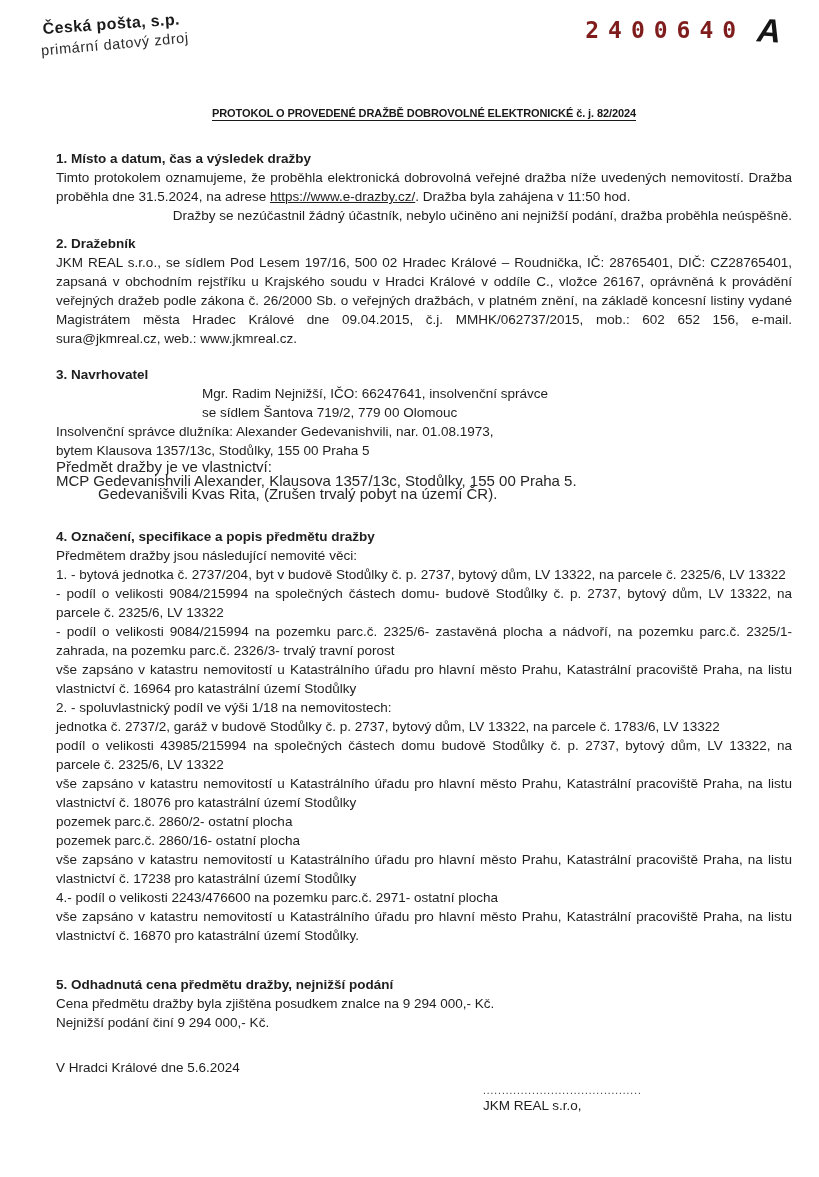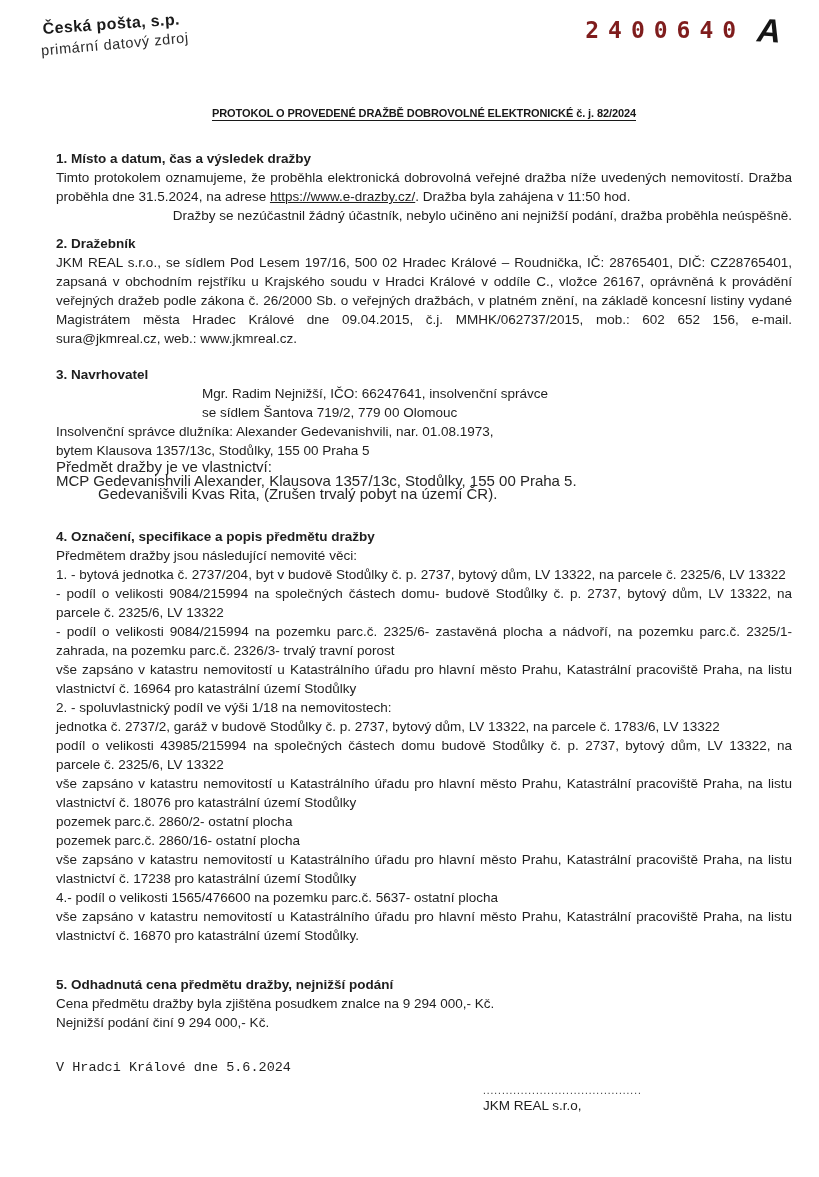--- a/index.html
+++ b/index.html
@@ -60,21 +60,21 @@
   .section.s4{margin-top:26px;}
   .section.s5{margin-top:30px;}
   .heading{font-weight:bold;}
   p{margin:0;}
   .just{text-align:justify;}
   .bold-line{font-weight:normal;text-align:right;}
   .doc-link{text-decoration:underline;}
   .indent{padding-left:146px;}
   .small{font-size:15px;line-height:13.5px;color:#262626;}
   .small-indent{padding-left:42px;}
-  .place-date{margin-top:26px;font-family:Liberation Mono, monospace;}
+  .place-date{margin-top:26px;}
   .signature{
     margin-top:8px;margin-left:427px;
     line-height:17.5px;
   }
   .sig-dots{
     font-size:10px;letter-spacing:1px;color:#333;line-height:12px;
   }
 </style>
 </head>
 <body>
@@ -124,21 +124,21 @@
       <p class="just">- podíl o velikosti 9084/215994 na společných částech domu- budově Stodůlky č. p. 2737, bytový dům, LV 13322, na parcele č. 2325/6, LV 13322</p>
       <p class="just">- podíl o velikosti 9084/215994 na pozemku parc.č. 2325/6- zastavěná plocha a nádvoří, na pozemku parc.č. 2325/1- zahrada, na pozemku parc.č. 2326/3- trvalý travní porost</p>
       <p class="just">vše zapsáno v katastru nemovitostí u Katastrálního úřadu pro hlavní město Prahu, Katastrální pracoviště Praha, na listu vlastnictví č. 16964 pro katastrální území Stodůlky</p>
       <p class="just">2. - spoluvlastnický podíl ve výši 1/18 na nemovitostech:</p>
       <p class="just">jednotka č. 2737/2, garáž v budově Stodůlky č. p. 2737, bytový dům, LV 13322, na parcele č. 1783/6, LV 13322</p>
       <p class="just">podíl o velikosti 43985/215994 na společných částech domu budově Stodůlky č. p. 2737, bytový dům, LV 13322, na parcele č. 2325/6, LV 13322</p>
       <p class="just">vše zapsáno v katastru nemovitostí u Katastrálního úřadu pro hlavní město Prahu, Katastrální pracoviště Praha, na listu vlastnictví č. 18076 pro katastrální území Stodůlky</p>
       <p class="just">pozemek parc.č. 2860/2- ostatní plocha</p>
       <p class="just">pozemek parc.č. 2860/16- ostatní plocha</p>
       <p class="just">vše zapsáno v katastru nemovitostí u Katastrálního úřadu pro hlavní město Prahu, Katastrální pracoviště Praha, na listu vlastnictví č. 17238 pro katastrální území Stodůlky</p>
-      <p class="just">4.- podíl o velikosti 1565/476600 na pozemku parc.č. 5637- ostatní plocha</p>
+      <p class="just">4.- podíl o velikosti 2243/476600 na pozemku parc.č. 2971- ostatní plocha</p>
       <p class="just">vše zapsáno v katastru nemovitostí u Katastrálního úřadu pro hlavní město Prahu, Katastrální pracoviště Praha, na listu vlastnictví č. 16870 pro katastrální území Stodůlky.</p>
     </div>
 
     <div class="section s5">
       <div class="heading">5. Odhadnutá cena předmětu dražby, nejnižší podání</div>
       <p>Cena předmětu dražby byla zjištěna posudkem znalce na 9 294 000,- Kč.</p>
       <p>Nejnižší podání činí 9 294 000,- Kč.</p>
     </div>
 
     <p class="place-date">V Hradci Králové dne 5.6.2024</p>

